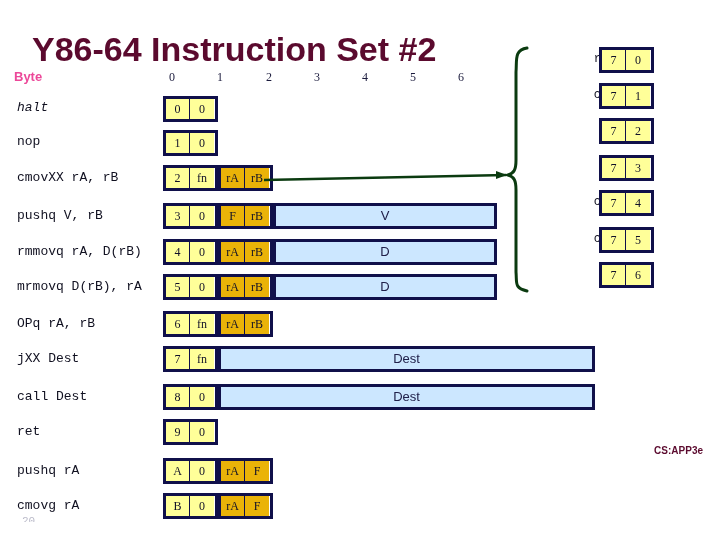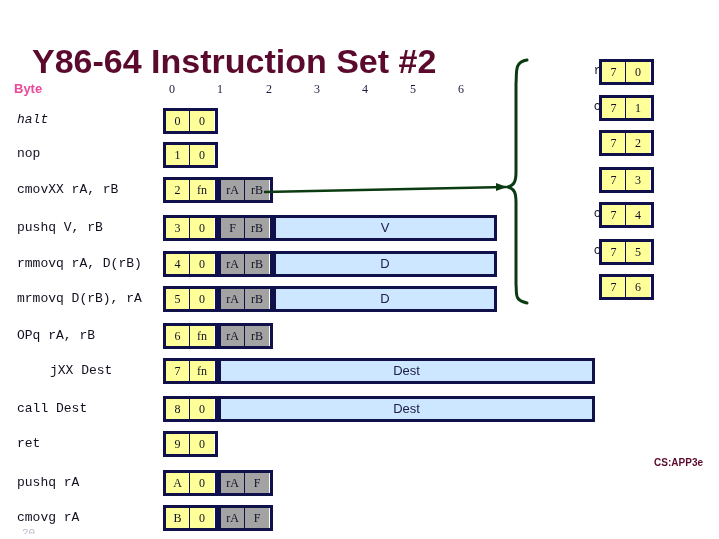--- a/index.html
+++ b/index.html
@@ -3,21 +3,21 @@
 <meta charset="utf-8">
 <style>
   html,body{margin:0;padding:0;}
   body{
     width:719px;height:539px;
     background:#ffffff;
     font-family:"Liberation Sans", sans-serif;
     overflow:hidden;
     position:relative;
   }
-  #stage{position:absolute;left:0;top:12px;width:719px;height:468px;}
+  #stage{position:absolute;left:0;top:0;width:719px;height:468px;}
 
   
   .title{
     position:absolute;left:32px;top:30px;
     font-family:"Liberation Sans", sans-serif;
     font-size:34px;font-weight:bold;
     color:#5b0a2e;
     letter-spacing:0px;
     white-space:nowrap;
   }
@@ -53,21 +53,21 @@
   .cell{
     width:24px;height:20px;line-height:20px;
     box-sizing:border-box;
     text-align:center;
     font-family:"Liberation Serif", serif;
     font-size:12px;color:#101028;
     background:#ffff99;
     border-right:1px solid #10104a;
   }
   .cell:last-child{border-right:none;}
-  .cell.pink{background:#a3a3a3;}
+  .cell.pink{background:#eab308;}
   .wide{
     position:absolute;top:0;height:26px;
     box-sizing:border-box;
     border:3px solid #10104a;
     background:#cce7ff;
     color:#20204a;
     font-family:"Liberation Sans", sans-serif;
     font-size:13px;
     line-height:20px;
     text-align:center;
@@ -202,21 +202,21 @@
             <div class="cell">6</div>
             <div class="cell">fn</div>
           </div>
           <div class="blk" style="left: 55px; width: 55px;">
             <div class="cell pink">rA</div>
             <div class="cell pink">rB</div>
           </div>
         </div>
       </div>
       <div class="row" style="top: 346px;">
-        <div class="ilabel" style="top: 5px; margin-left: 33px;">jXX Dest</div>
+        <div class="ilabel" style="top: 5px;">jXX Dest</div>
         <div class="cells">
           <div class="blk" style="left: 0px; width: 55px;">
             <div class="cell">7</div>
             <div class="cell">fn</div>
           </div>
           <div class="wide" style="left: 55px; width: 377px;">Dest</div>
         </div>
       </div>
       <div class="row" style="top: 384px;">
         <div class="ilabel" style="top: 5px;">call Dest</div>

